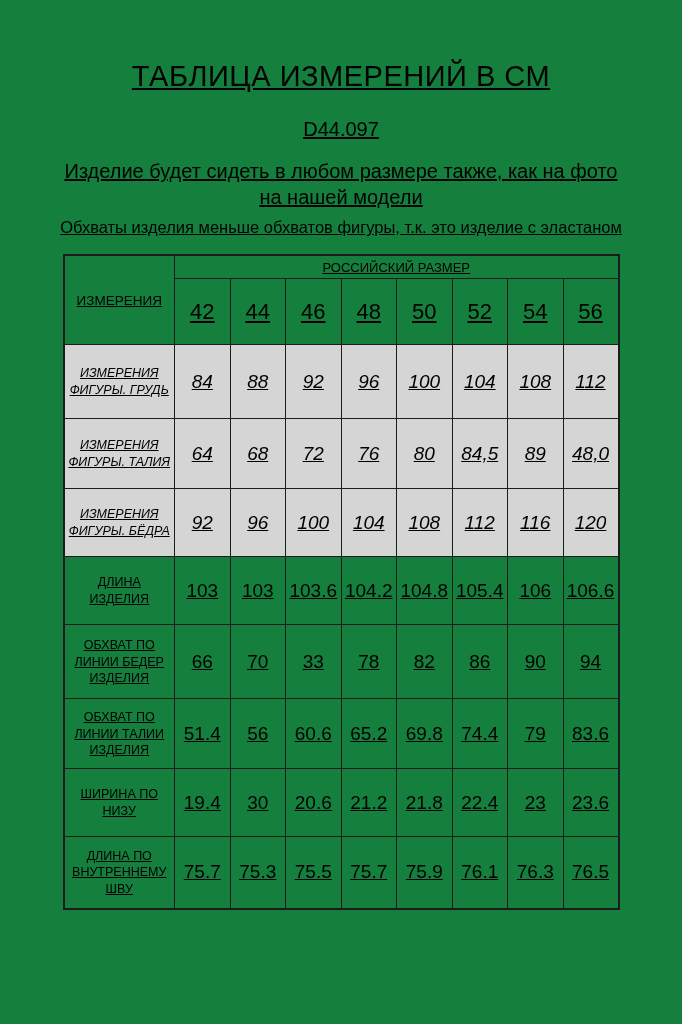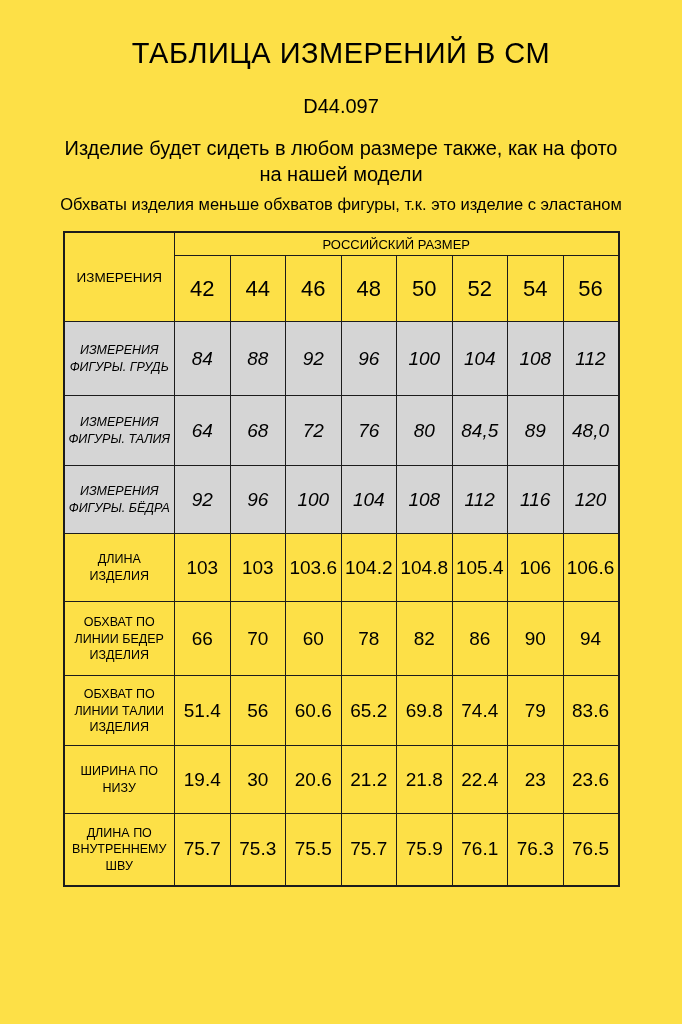--- a/index.html
+++ b/index.html
@@ -6,24 +6,25 @@
     margin: 0;
     padding: 0;
     background: #ffffff;
     font-family: "Liberation Sans", sans-serif;
     color: #000000;
   }
   .page {
     width: 682px;
     height: 1024px;
     margin: 0 auto;
-    background: #fde047;
+    background: #15803d;
     box-sizing: border-box;
-    padding-top: 37px;
+    padding-top: 60px;
     text-align: center;
+    text-decoration: underline;
   }
   .title {
     font-size: 29px;
     font-weight: 400;
     letter-spacing: 0.5px;
     line-height: 1.15;
     margin: 0;
   }
   .code {
     font-size: 20px;
@@ -176,21 +177,21 @@
         <td class="num">104.2</td>
         <td class="num">104.8</td>
         <td class="num">105.4</td>
         <td class="num">106</td>
         <td class="num">106.6</td>
       </tr>
       <tr>
         <th class="row-label">ОБХВАТ ПО ЛИНИИ БЕДЕР ИЗДЕЛИЯ</th>
         <td class="num">66</td>
         <td class="num">70</td>
-        <td class="num">60</td>
+        <td class="num">33</td>
         <td class="num">78</td>
         <td class="num">82</td>
         <td class="num">86</td>
         <td class="num">90</td>
         <td class="num">94</td>
       </tr>
       <tr>
         <th class="row-label">ОБХВАТ ПО ЛИНИИ ТАЛИИ ИЗДЕЛИЯ</th>
         <td class="num">51.4</td>
         <td class="num">56</td>

